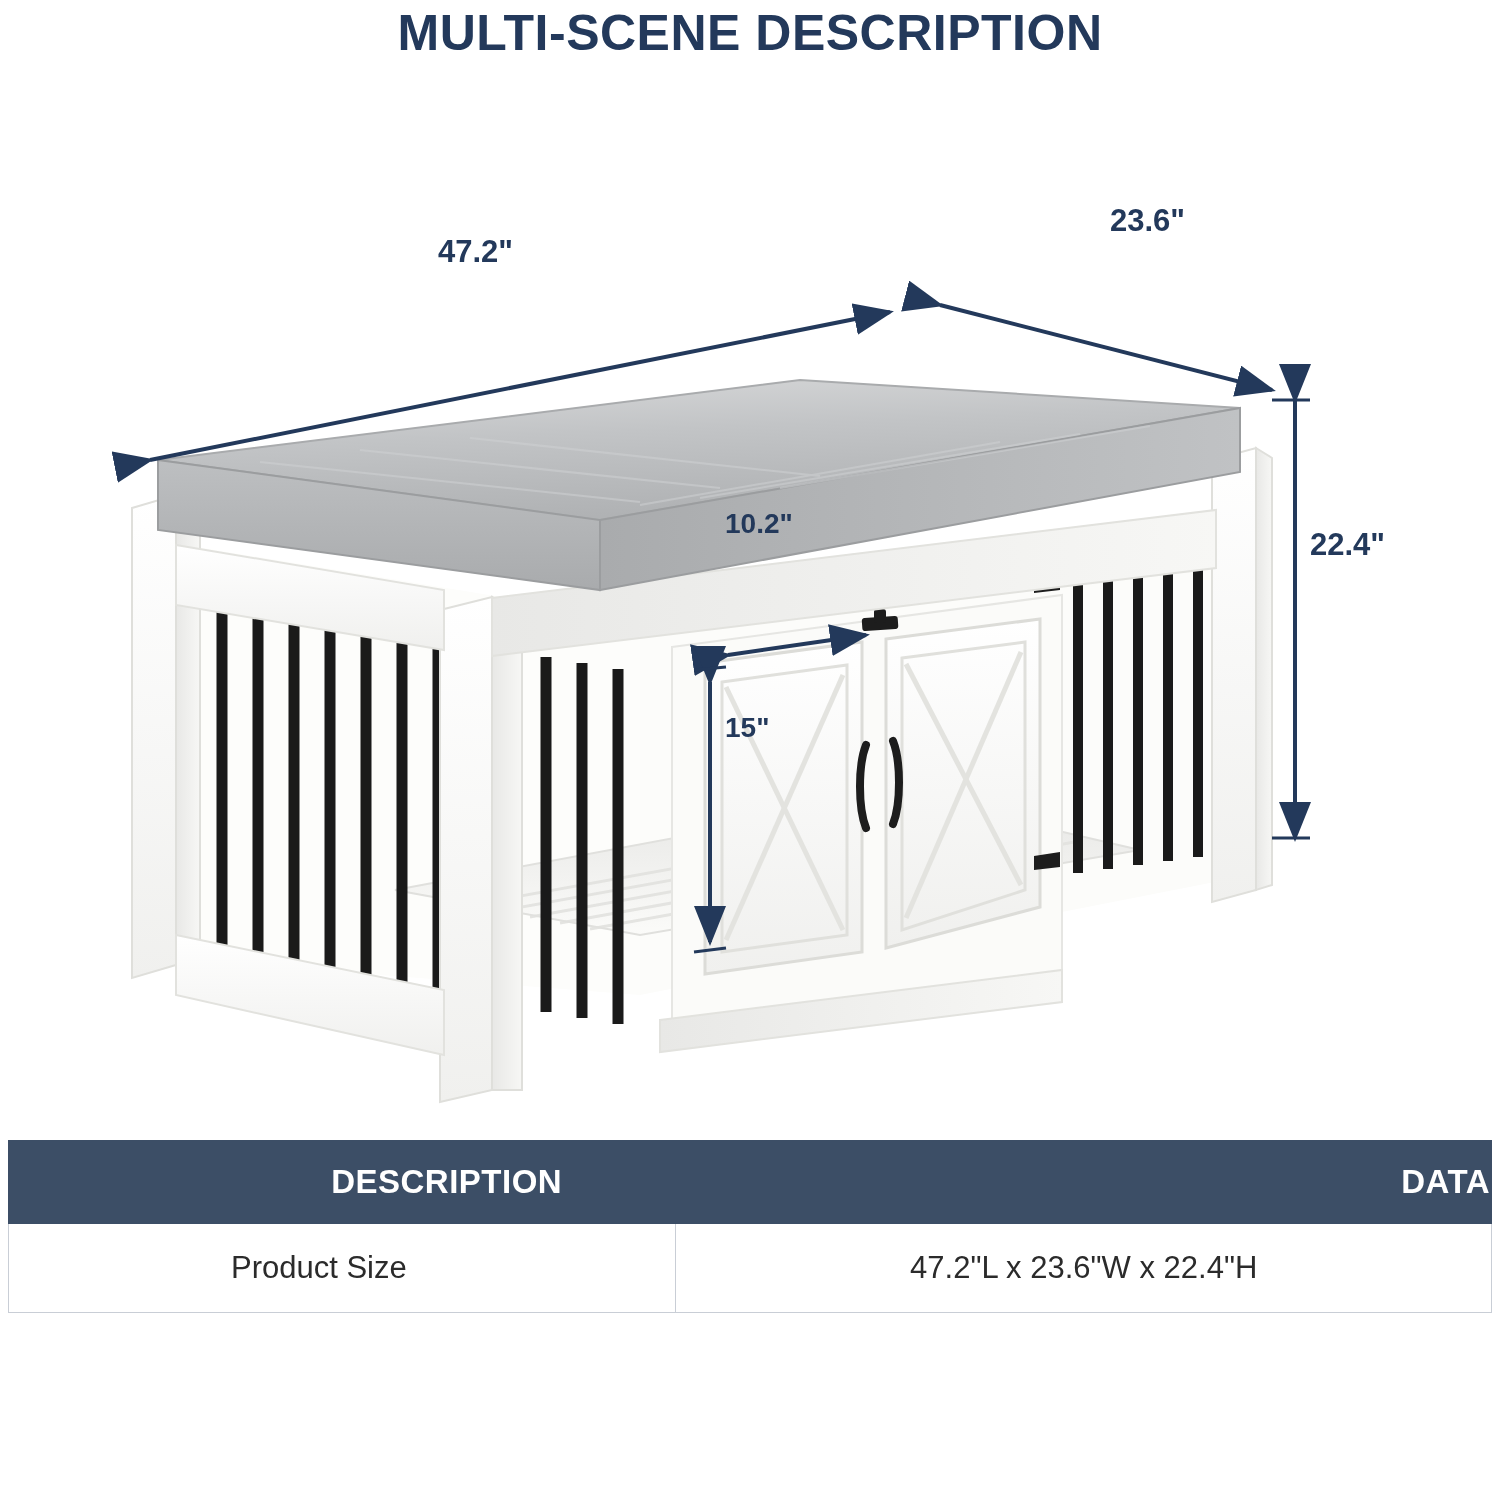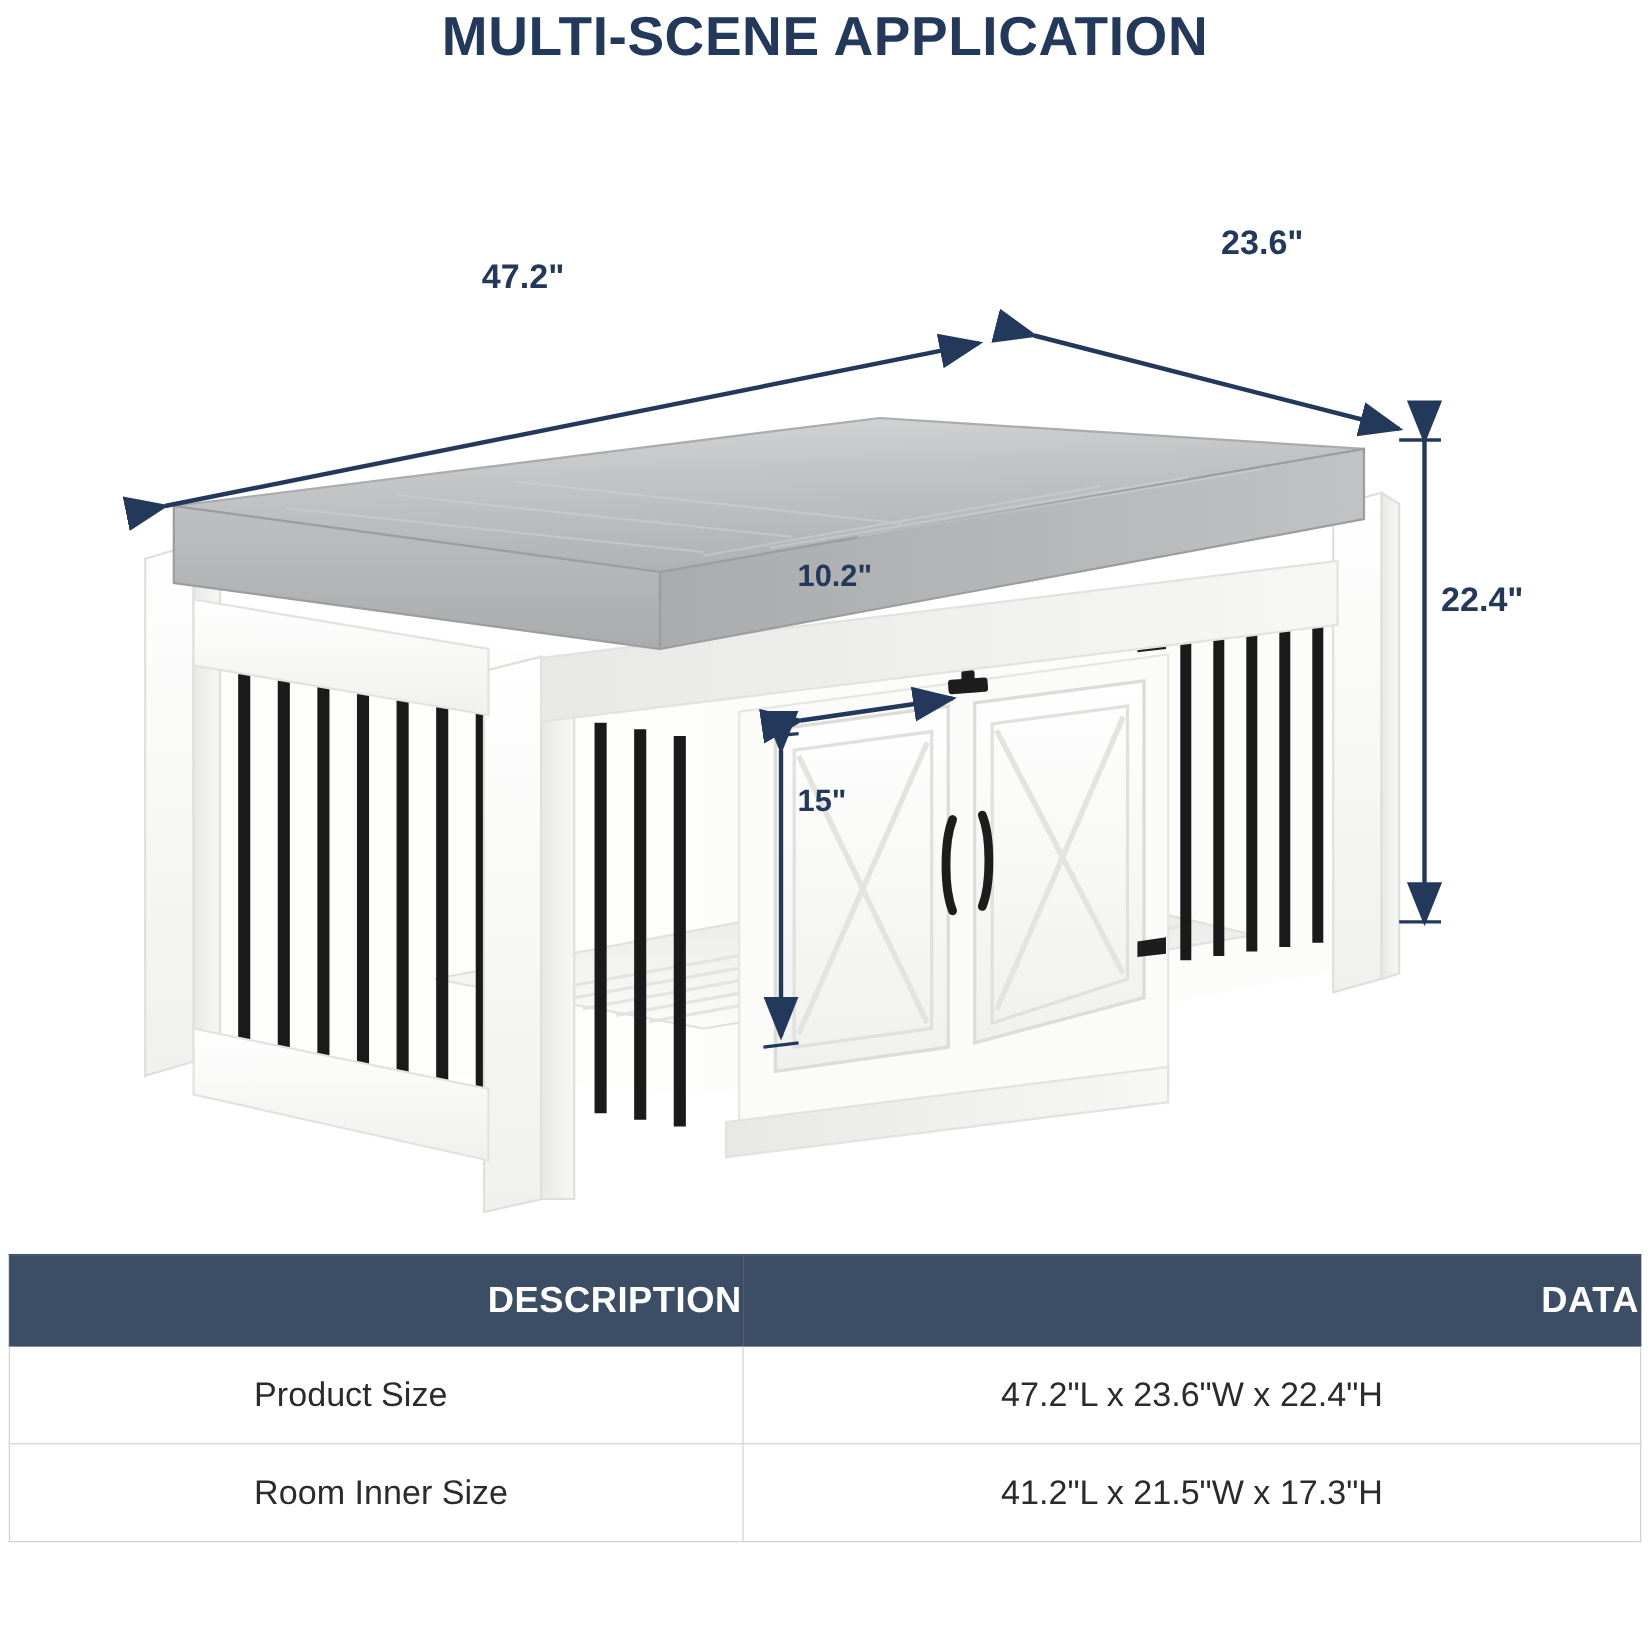--- a/index.html
+++ b/index.html
@@ -77,21 +77,21 @@
   .spec-table thead th {
     background: #3c4e66;
     color: #ffffff;
     font-weight: bold;
     font-size: 33px;
     letter-spacing: 0.5px;
     border: 1px solid #3c4e66;
     height: 80px;
   }
   .spec-table thead th.desc-head {
-    text-align: right;
+    text-align: center;
     padding-left: 210px;
   }
   .spec-table thead th.data-head {
     text-align: right;
     padding-left: 320px;
   }
   .spec-table td.desc-cell {
     text-align: left;
     padding-left: 222px;
     margin-left: 28px;
@@ -100,21 +100,21 @@
     text-align: center;
   }
   .col-desc { width: 45%; }
   .col-data { width: 55%; }
 </style>
 </head>
 <body>
 
 <div class="page">
 
-  <div class="title">MULTI-SCENE APPLICATION</div>
+  <div class="title">MULTI-SCENE DESCRIPTION</div>
 
   <div class="illustration">
     <svg width="1500" height="1020" viewBox="0 0 1500 1020" xmlns="http://www.w3.org/2000/svg">
       <defs>
         <linearGradient id="cushionTop" x1="0" y1="0" x2="0.3" y2="1">
           <stop offset="0%" stop-color="#d8d9da"></stop>
           <stop offset="45%" stop-color="#c2c4c6"></stop>
           <stop offset="100%" stop-color="#b0b2b4"></stop>
         </linearGradient>
         <linearGradient id="cushionFront" x1="0" y1="0" x2="0" y2="1">
@@ -295,20 +295,16 @@
       <tr>
         <th class="desc-head">DESCRIPTION</th>
         <th class="data-head">DATA</th>
       </tr>
     </thead>
     <tbody>
       <tr>
         <td class="desc-cell">Product Size</td>
         <td class="data-cell">47.2"L x 23.6"W x 22.4"H</td>
       </tr>
-      <tr>
-        <td class="desc-cell">Room Inner Size</td>
-        <td class="data-cell">41.2"L x 21.5"W x 17.3"H</td>
-      </tr>
     </tbody>
   </table>
 
 </div>
 
 </body></html>

